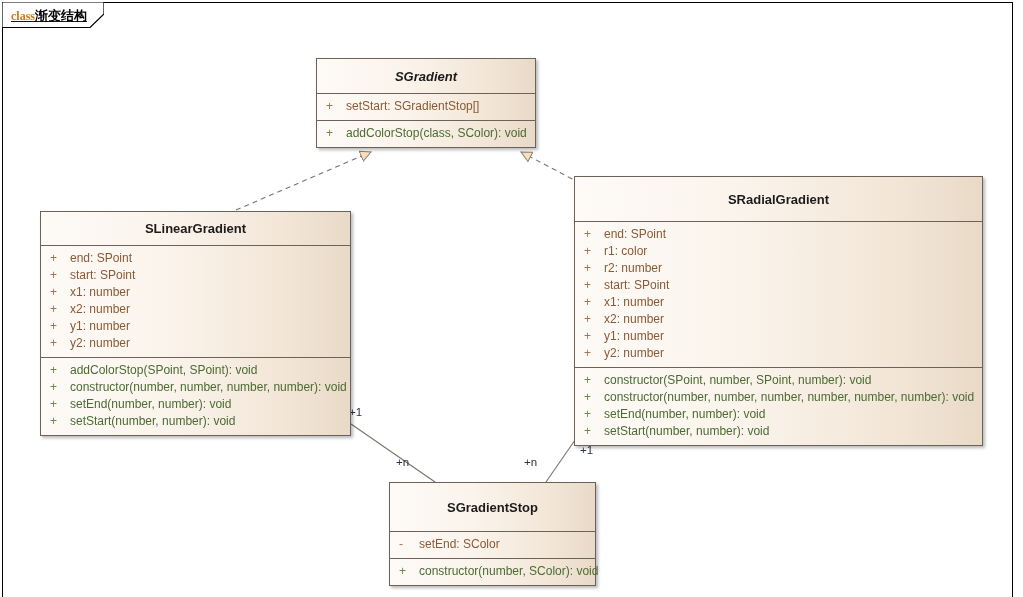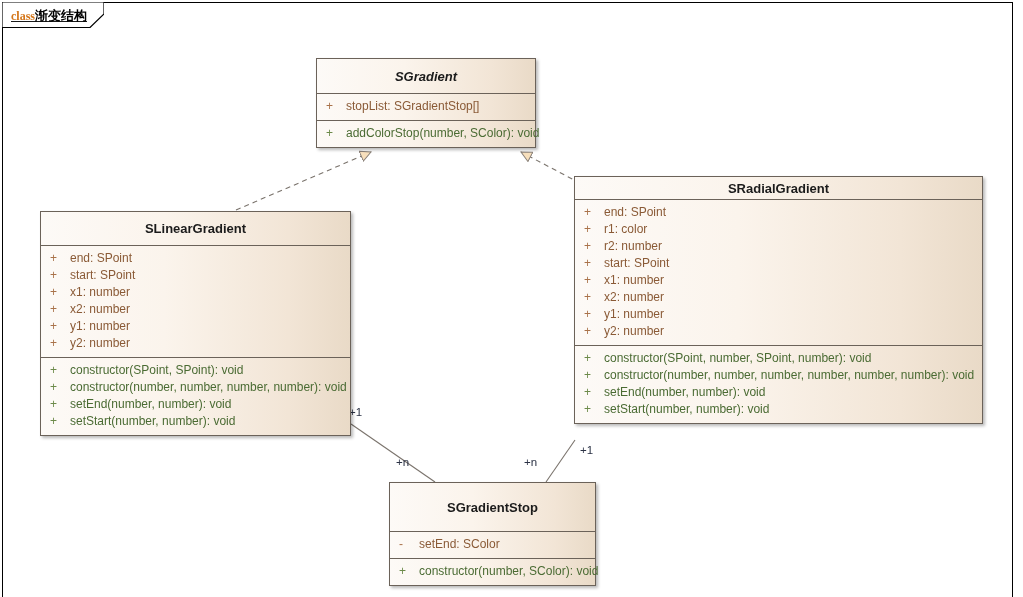--- a/index.html
+++ b/index.html
@@ -178,50 +178,50 @@
 
   <div class="mult" style="left:349px; top:406px;">+1</div>
   <div class="mult" style="left:396px; top:456px;">+n</div>
   <div class="mult" style="left:524px; top:456px;">+n</div>
   <div class="mult" style="left:580px; top:444px;">+1</div>
 
   <div class="uml-class" style="left:316px; top:58px; width:220px;">
     <div class="uml-header abstract" style="height:35px;">SGradient</div>
     <div class="uml-compartment">
       <div class="uml-row attr">
-        <span class="vis">+</span><span class="txt">stopList: SGradientStop[]</span>
+        <span class="vis">+</span><span class="txt">setStart: SGradientStop[]</span>
       </div>
     </div>
     <div class="uml-compartment">
       <div class="uml-row meth">
-        <span class="vis">+</span><span class="txt">addColorStop(number, SColor): void</span>
+        <span class="vis">+</span><span class="txt">addColorStop(class, SColor): void</span>
       </div>
     </div>
   </div>
 
   <div class="uml-class" style="left:40px; top:211px; width:311px;">
     <div class="uml-header" style="height:34px;">SLinearGradient</div>
     <div class="uml-compartment">
       <div class="uml-row attr"><span class="vis">+</span><span class="txt">end: SPoint</span></div>
       <div class="uml-row attr"><span class="vis">+</span><span class="txt">start: SPoint</span></div>
       <div class="uml-row attr"><span class="vis">+</span><span class="txt">x1: number</span></div>
       <div class="uml-row attr"><span class="vis">+</span><span class="txt">x2: number</span></div>
       <div class="uml-row attr"><span class="vis">+</span><span class="txt">y1: number</span></div>
       <div class="uml-row attr"><span class="vis">+</span><span class="txt">y2: number</span></div>
     </div>
     <div class="uml-compartment">
-      <div class="uml-row meth"><span class="vis">+</span><span class="txt">constructor(SPoint, SPoint): void</span></div>
+      <div class="uml-row meth"><span class="vis">+</span><span class="txt">addColorStop(SPoint, SPoint): void</span></div>
       <div class="uml-row meth"><span class="vis">+</span><span class="txt">constructor(number, number, number, number): void</span></div>
       <div class="uml-row meth"><span class="vis">+</span><span class="txt">setEnd(number, number): void</span></div>
       <div class="uml-row meth"><span class="vis">+</span><span class="txt">setStart(number, number): void</span></div>
     </div>
   </div>
 
   <div class="uml-class" style="left:574px; top:176px; width:409px;">
-    <div class="uml-header" style="height:23px;">SRadialGradient</div>
+    <div class="uml-header" style="height:45px;">SRadialGradient</div>
     <div class="uml-compartment">
       <div class="uml-row attr"><span class="vis">+</span><span class="txt">end: SPoint</span></div>
       <div class="uml-row attr"><span class="vis">+</span><span class="txt">r1: color</span></div>
       <div class="uml-row attr"><span class="vis">+</span><span class="txt">r2: number</span></div>
       <div class="uml-row attr"><span class="vis">+</span><span class="txt">start: SPoint</span></div>
       <div class="uml-row attr"><span class="vis">+</span><span class="txt">x1: number</span></div>
       <div class="uml-row attr"><span class="vis">+</span><span class="txt">x2: number</span></div>
       <div class="uml-row attr"><span class="vis">+</span><span class="txt">y1: number</span></div>
       <div class="uml-row attr"><span class="vis">+</span><span class="txt">y2: number</span></div>
     </div>

